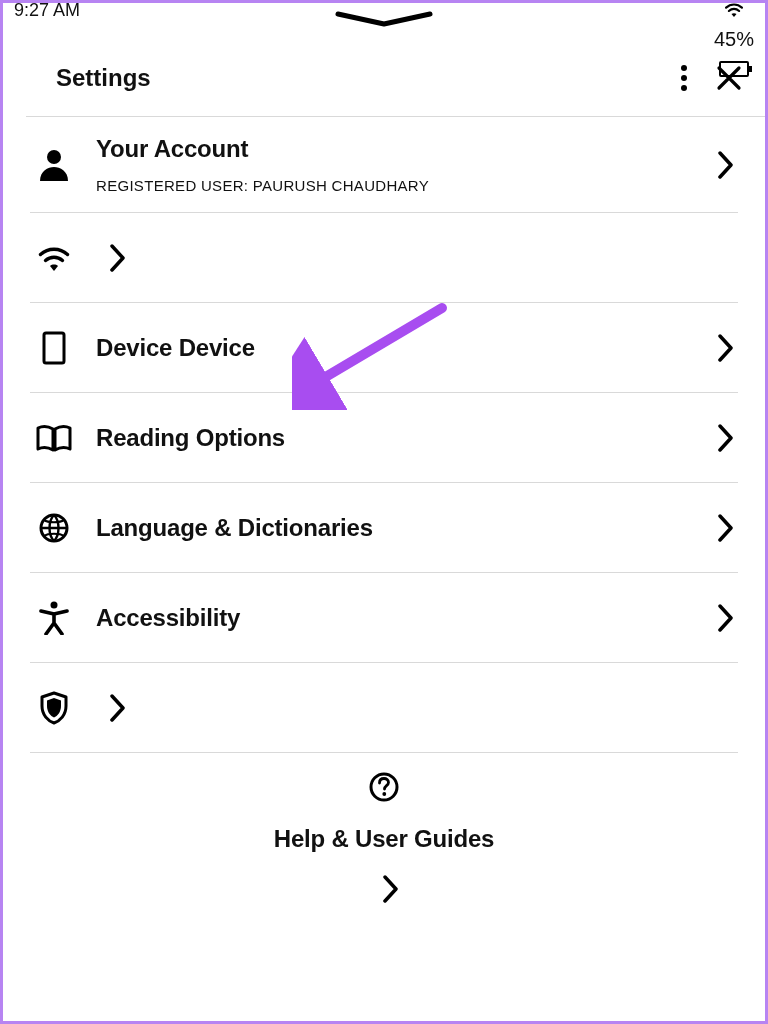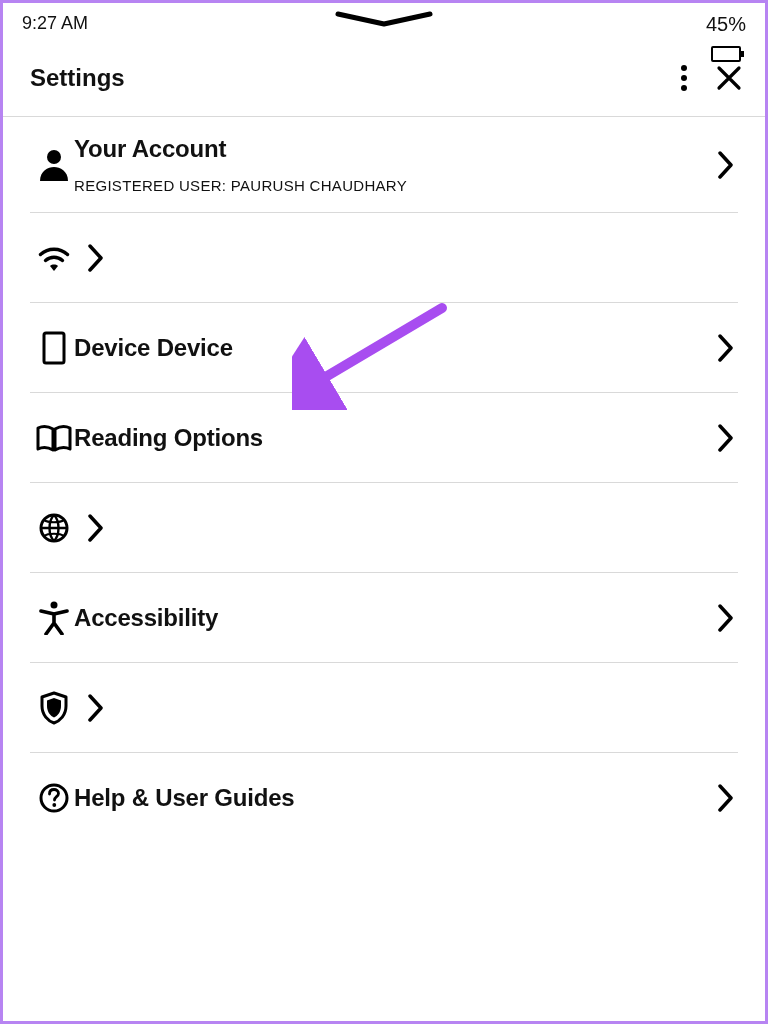--- a/index.html
+++ b/index.html
@@ -20,24 +20,24 @@
   .frame {
     position: absolute;
     inset: 0;
     border: 3px solid var(--outline);
     pointer-events: none;
   }
 
   
   .status-bar {
     display: flex;
-    align-items: center;
+    align-items: flex-start;
     justify-content: space-between;
     height: 46px;
-    padding: 0 22px;
+    padding: 0 14px;
     font-size: 18px;
     font-weight: 500;
   }
   .status-right {
     display: flex;
     align-items: center;
     gap: 10px;
     font-size: 20px;
     flex-direction: column;
   }
@@ -74,44 +74,46 @@
     transform: translateX(-50%);
   }
 
   
   .header {
     display: flex;
     align-items: center;
     justify-content: space-between;
     padding: 18px 26px 24px 30px;
     border-bottom: 1px solid var(--grey-line);
+    margin-left: 26px;
   }
   .header-title {
     font-size: 24px;
     font-weight: 700;
   }
   .header-actions {
     display: flex;
     align-items: center;
     gap: 28px;
   }
 
   
   .settings-list {
     padding: 0 30px;
   }
   .row {
     display: flex;
     align-items: center;
+    gap: 22px;
     min-height: 90px;
     padding: 18px 4px;
     border-bottom: 1px solid var(--grey-line);
     cursor: pointer;
   }
-  .row:last-child { border-bottom: none; }
+  .row:last-child { border-bottom: none; flex-direction: column; }
   .row .icon-slot {
     width: 40px;
     display: flex;
     justify-content: center;
   }
   .row .text-slot {
     flex: 1;
     display: flex;
     flex-direction: column;
   }
@@ -256,20 +258,23 @@
   </div>
 
   <div class="row">
     <span class="icon-slot">
       <svg width="32" height="32" viewBox="0 0 32 32">
         <circle cx="16" cy="16" r="13" fill="none" stroke="#000" stroke-width="3"></circle>
         <path d="M3 16 H29 M16 3 C10 9 10 23 16 29 M16 3 C22 9 22 23 16 29" fill="none" stroke="#000" stroke-width="2.4"></path>
         <path d="M6 8 C10 11 22 11 26 8 M6 24 C10 21 22 21 26 24" fill="none" stroke="#000" stroke-width="2.2"></path>
       </svg>
     </span>
+    <div class="text-slot">
+      <span class="title">Language &amp; Dictionaries</span>
+    </div>
     <span class="chev-slot">
       <svg width="16" height="28" viewBox="0 0 16 28">
           <path d="M2 2 L13 14 L2 26" fill="none" stroke="#000" stroke-width="3.5" stroke-linecap="round" stroke-linejoin="round"></path>
         </svg>
     </span>
   </div>
 
   <div class="row">
     <span class="icon-slot">
       <svg width="30" height="34" viewBox="0 0 30 34">

